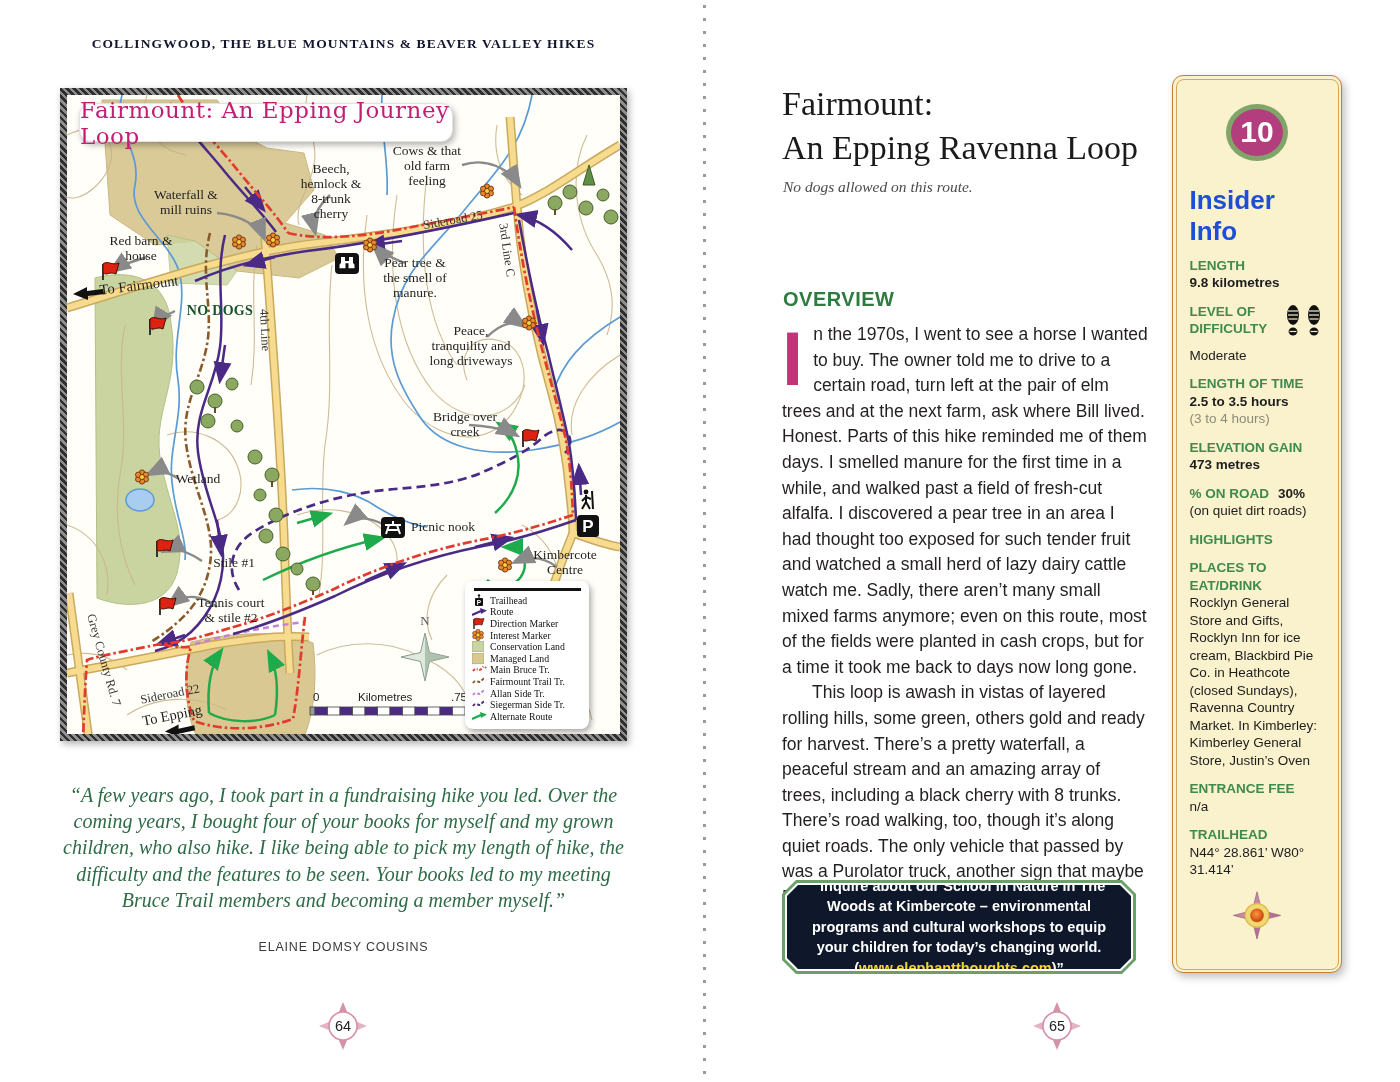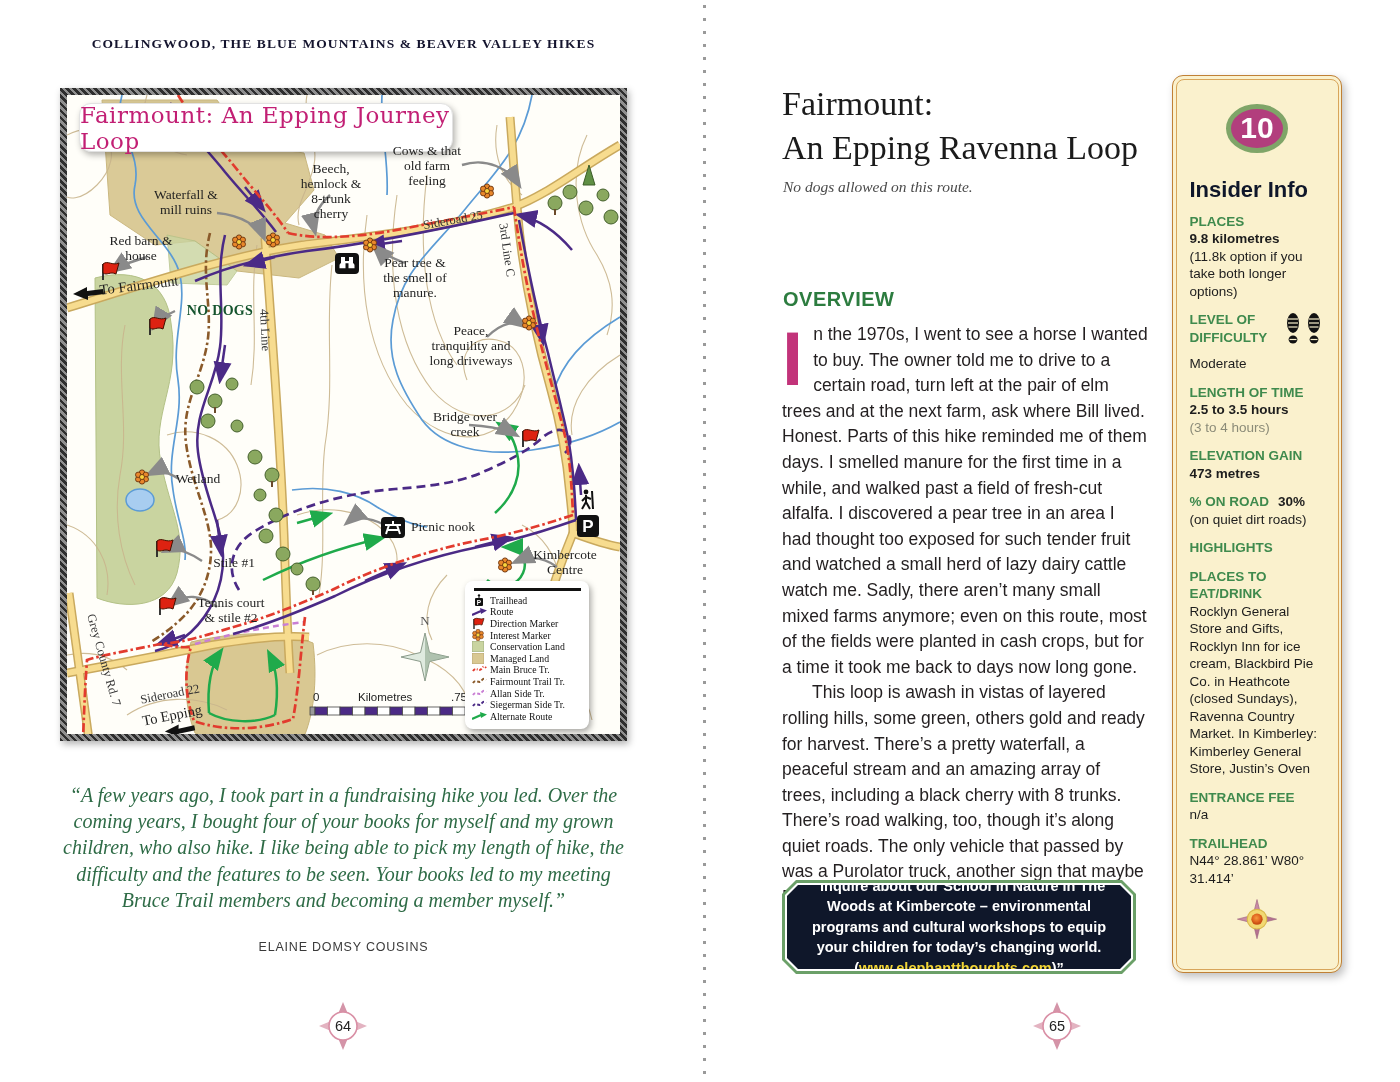--- a/index.html
+++ b/index.html
@@ -14,21 +14,21 @@
   
   .running-head { position:absolute; left:60px; top:36px; width:567px; text-align:center;
     font-family:"Liberation Serif", serif; font-weight:bold; font-size:13.5px; letter-spacing:1.1px; color:#14142e; }
 
   .map-frame { position:absolute; left:60px; top:88px; width:567px; height:653px; padding:7px;
     background:repeating-linear-gradient(45deg,#2e2e2e 0 2.5px,#8f8f8f 2.5px 5px);
     box-shadow:2px 3px 7px rgba(0,0,0,.3); }
   .map-inner { position:relative; width:553px; height:639px; background:#fffef9; overflow:hidden; }
   .map-inner svg.basemap { position:absolute; left:0; top:0; }
 
-  .map-title { position:absolute; left:12px; top:8px; width:374px; height:49px; background:#fff;
+  .map-title { position:absolute; left:12px; top:8px; width:374px; height:39px; background:#fff;
     border:1px solid #e2e2e2; border-radius:12px; box-shadow:2px 3px 6px rgba(0,0,0,.3);
     display:flex; align-items:center; justify-content:center;
     font-family:"DejaVu Serif", serif; font-size:23px; color:#c21f74; letter-spacing:.5px; }
 
   .m-label { position:absolute; font-family:"Liberation Serif", serif; font-size:13.5px; color:#1f1f1f;
     line-height:1.12; white-space:pre-line; text-align:center; }
   .m-left { text-align:left; }
   .m-road { font-size:12.5px; color:#333; }
   .m-red { color:#14532d; font-weight:bold; font-size:14px; letter-spacing:.3px; }
   .m-big { font-size:14.5px; }
@@ -83,21 +83,21 @@
 
   
   .sidebar { position:absolute; left:1172px; top:75px; width:170px; height:898px;
     background:#faf1cd; border:1.5px solid #c08035; border-radius:11px;
     box-shadow:3px 4px 8px rgba(0,0,0,.25); padding:2.5px; }
   .sidebar-in { width:100%; height:100%; border:1.5px solid #d8a55a; border-radius:8px;
     padding:0 13px 10px 13px; display:flex; flex-direction:column; }
   .sb-badge { margin:24px auto 10px auto; width:62px; height:62px; border-radius:50%;
     background:#b23e7d; border:5px solid #7fa568; display:flex; align-items:center; justify-content:center;
     color:#fff; font-size:30px; font-weight:bold; }
-  .sb-heading { font-size:22px; font-weight:bold; color:#0f172a; margin:14px 0 10px 0; }
+  .sb-heading { font-size:26px; font-weight:bold; color:#1d4ed8; margin:14px 0 10px 0; }
   .sb-sec { margin-bottom:11px; font-size:13.5px; line-height:17.5px; color:#1d1d1d; }
   .sb-label { color:#3f8a4d; font-weight:bold; }
   .sb-val-b { font-weight:bold; }
   .sb-note-gray { color:#8b8b78; }
   .sb-inline { display:flex; gap:9px; align-items:baseline; }
   .diff-row { display:flex; justify-content:space-between; align-items:flex-start; }
   .sb-compass { margin-top:auto; align-self:center; margin-bottom:18px; }
 </style>
 </head>
 <body>
@@ -640,23 +640,22 @@
     </svg>
     <div class="num">65</div>
   </div>
 
   <aside class="sidebar">
     <div class="sidebar-in">
       <div class="sb-badge">10</div>
       <div class="sb-heading">Insider Info</div>
 
       <div class="sb-sec">
-        <div class="sb-label">PLACES</div>
+        <div class="sb-label">LENGTH</div>
         <div class="sb-val-b">9.8 kilometres</div>
-        <div>(11.8k option if you take both longer options)</div>
       </div>
 
       <div class="sb-sec">
         <div class="diff-row">
           <div class="sb-label" style="width:86px;">LEVEL OF DIFFICULTY</div>
           <svg width="42" height="44" viewBox="0 0 42 44">
             <g fill="#111">
               <ellipse cx="10" cy="12" rx="6" ry="10"></ellipse>
                 <ellipse cx="10" cy="28.5" rx="4.4" ry="4"></ellipse>
               <ellipse cx="31" cy="12" rx="6" ry="10"></ellipse>

